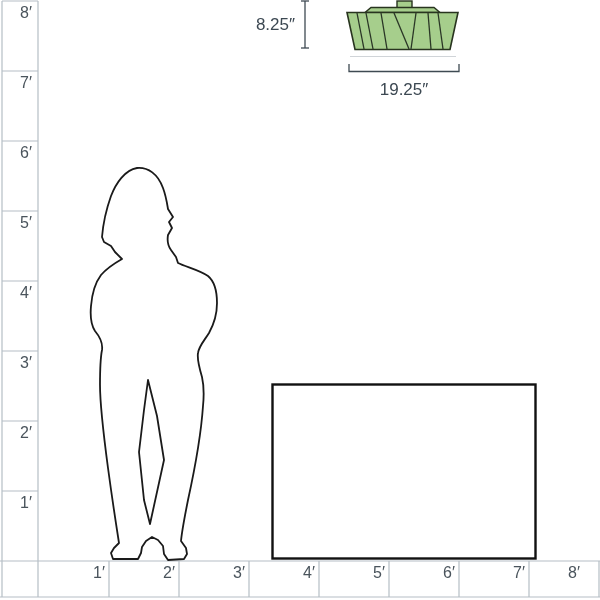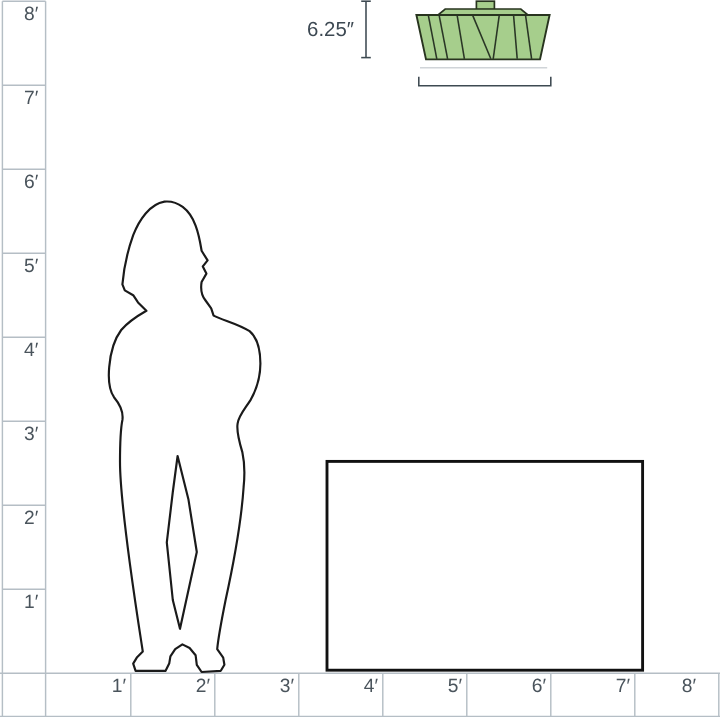--- a/index.html
+++ b/index.html
@@ -117,15 +117,16 @@
 
   <div class="lbl bot-lbl" style="left:61px">1′</div>
   <div class="lbl bot-lbl" style="left:131px">2′</div>
   <div class="lbl bot-lbl" style="left:201px">3′</div>
   <div class="lbl bot-lbl" style="left:271px">4′</div>
   <div class="lbl bot-lbl" style="left:341px">5′</div>
   <div class="lbl bot-lbl" style="left:411px">6′</div>
   <div class="lbl bot-lbl" style="left:481px">7′</div>
   <div class="lbl bot-lbl" style="left:536px">8′</div>
 
-  <div class="dim" style="right:305px;top:15px;text-align:right">6.25″</div>
+  <div class="dim" style="right:305px;top:15px;text-align:right">8.25″</div>
+  <div class="dim" style="left:354px;top:80px;width:100px;text-align:center">19.25″</div>
 
 </div>
 
 </body></html>

